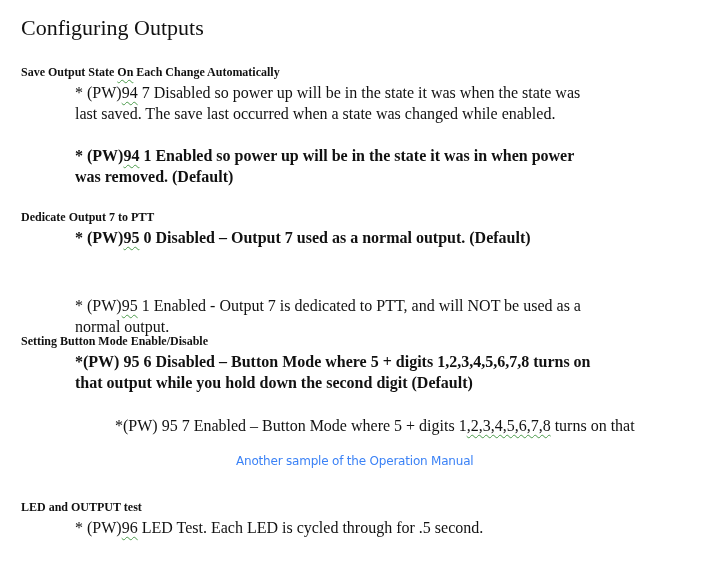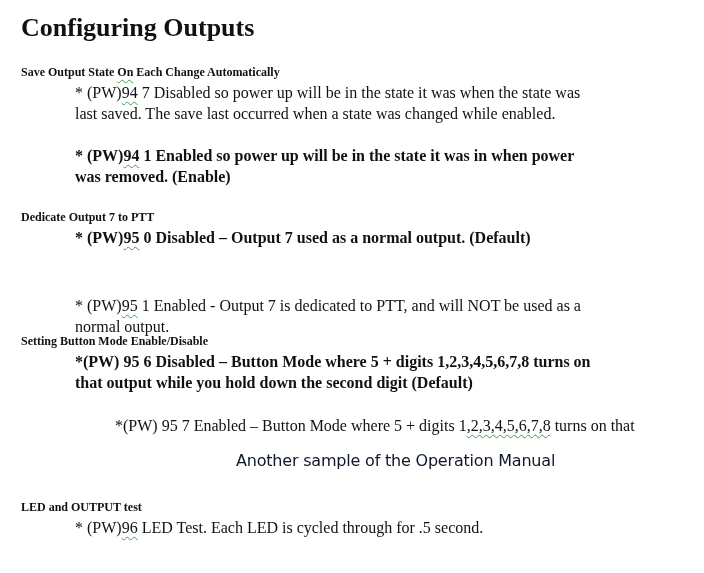--- a/index.html
+++ b/index.html
@@ -12,22 +12,22 @@
       height: 573px;
       position: relative;
       overflow: hidden;
       font-family: "Liberation Serif", "DejaVu Serif", serif;
       color: #111111;
     }
     .doc-title {
       position: absolute;
       left: 21px;
       top: 14px;
-      font-size: 26px;
-      font-weight: bold;
+      font-size: 22px;
+      font-weight: normal;
       line-height: 28px;
       white-space: nowrap;
     }
     .section-heading {
       position: absolute;
       left: 21px;
       font-size: 12px;
       font-weight: bold;
       line-height: 20px;
       white-space: nowrap;
@@ -47,42 +47,42 @@
     .squiggle {
       text-decoration: underline wavy #4a9a4a;
       text-decoration-thickness: 1px;
       text-underline-offset: 3px;
     }
     .annotation {
       position: absolute;
       left: 236px;
       top: 449px;
       font-family: "DejaVu Sans", "Liberation Sans", sans-serif;
-      font-size: 16px;
+      font-size: 12px;
       line-height: 24px;
-      color: #0f172a;
+      color: #3b82f6;
       white-space: nowrap;
       letter-spacing: -0.2px;
     }
   </style>
 </head>
 <body>
 
 <div class="doc-title">Configuring Outputs</div>
 
 <div class="section-heading" style="top:62px;">
   <span>Save Output State </span><span class="squiggle">On</span><span> Each Change Automatically</span>
 </div>
 <div class="para" style="top:83px;">
   <span class="line"><span>* (PW)</span><span class="squiggle">94</span><span> 7 Disabled so power up will be in the state it was when the state was</span></span>
   <span class="line"><span>last saved. The save last occurred when a state was changed while enabled.</span></span>
 </div>
 <div class="para bold" style="top:146px;">
   <span class="line"><span>* (PW)</span><span class="squiggle">94</span><span> 1 Enabled so power up will be in the state it was in when power</span></span>
-  <span class="line"><span>was removed.  (Enable)</span></span>
+  <span class="line"><span>was removed.  (Default)</span></span>
 </div>
 
 <div class="section-heading" style="top:207px;">
   <span>Dedicate Output 7 to PTT</span>
 </div>
 <div class="para bold" style="top:228px;">
   <span class="line"><span>* (PW)</span><span class="squiggle">95</span><span> 0 Disabled – Output 7 used as a normal output.  (Default)</span></span>
 </div>
 <div class="para" style="top:248px;margin-top:48px;">
   <span class="line"><span>* (PW)</span><span class="squiggle">95</span><span> 1 Enabled - Output 7 is dedicated to PTT, and will NOT be used as a</span></span>

